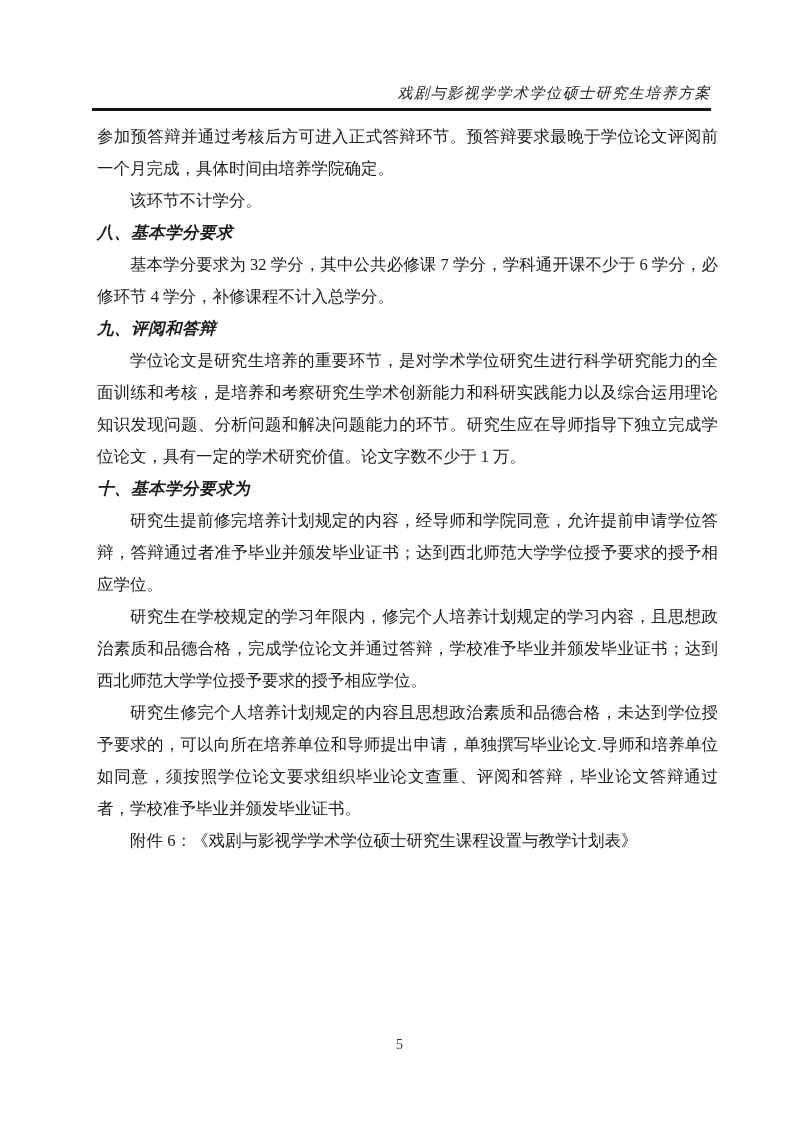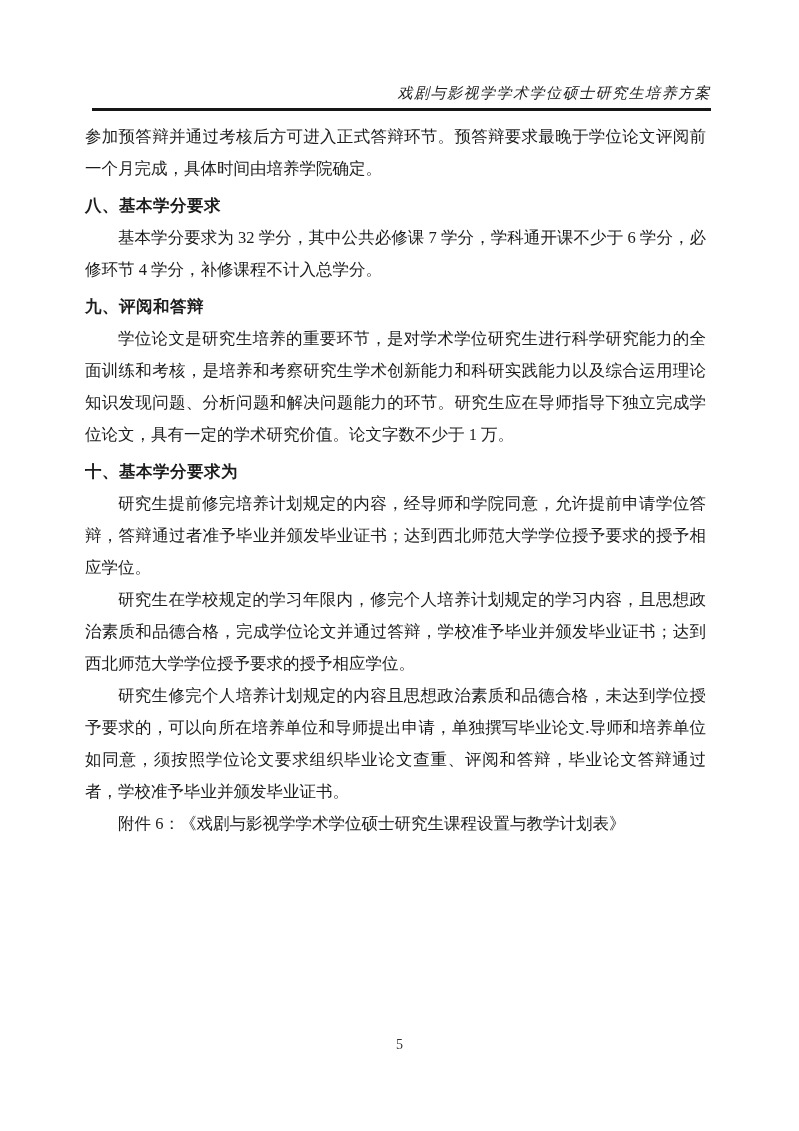--- a/index.html
+++ b/index.html
@@ -27,39 +27,39 @@
     font-family: "DejaVu Serif", "Liberation Serif", serif;
   }
   .header-rule {
     margin-top: 5px;
     height: 0;
     border-bottom: 3px solid #161616;
   }
   .doc-body {
     position: absolute;
     top: 121px;
-    left: 85px;
+    left: 97px;
     width: 621px;
   }
   .para {
     margin: 0;
     font-size: 16.5px;
     line-height: 32px;
     text-align: justify;
     text-justify: inter-ideograph;
     word-break: break-all;
   }
   .indent { text-indent: 2em; }
   .heading {
     font-weight: bold;
-    margin-top: 5px;
     text-align: left;
     font-family: "DejaVu Sans", "Liberation Sans", sans-serif;
     font-size: 16.5px;
     letter-spacing: 0.5px;
+    font-style: italic;
   }
   .page-footer {
     position: absolute;
     top: 1037px;
     left: 0;
     width: 799px;
     text-align: center;
     font-size: 14px;
     color: #333333;
   }
@@ -69,20 +69,21 @@
 
 <div class="page">
 
   <div class="page-header">
     <div class="header-title">戏剧与影视学学术学位硕士研究生培养方案</div>
     <div class="header-rule"></div>
   </div>
 
   <div class="doc-body">
     <p class="para">参加预答辩并通过考核后方可进入正式答辩环节。预答辩要求最晚于学位论文评阅前一个月完成，具体时间由培养学院确定。</p>
+    <p class="para indent">该环节不计学分。</p>
     <p class="para heading">八、基本学分要求</p>
     <p class="para indent">基本学分要求为 32 学分，其中公共必修课 7 学分，学科通开课不少于 6 学分，必修环节 4 学分，补修课程不计入总学分。</p>
     <p class="para heading">九、评阅和答辩</p>
     <p class="para indent">学位论文是研究生培养的重要环节，是对学术学位研究生进行科学研究能力的全面训练和考核，是培养和考察研究生学术创新能力和科研实践能力以及综合运用理论知识发现问题、分析问题和解决问题能力的环节。研究生应在导师指导下独立完成学位论文，具有一定的学术研究价值。论文字数不少于 1 万。</p>
     <p class="para heading">十、基本学分要求为</p>
     <p class="para indent">研究生提前修完培养计划规定的内容，经导师和学院同意，允许提前申请学位答辩，答辩通过者准予毕业并颁发毕业证书；达到西北师范大学学位授予要求的授予相应学位。</p>
     <p class="para indent">研究生在学校规定的学习年限内，修完个人培养计划规定的学习内容，且思想政治素质和品德合格，完成学位论文并通过答辩，学校准予毕业并颁发毕业证书；达到西北师范大学学位授予要求的授予相应学位。</p>
     <p class="para indent">研究生修完个人培养计划规定的内容且思想政治素质和品德合格，未达到学位授予要求的，可以向所在培养单位和导师提出申请，单独撰写毕业论文.导师和培养单位如同意，须按照学位论文要求组织毕业论文查重、评阅和答辩，毕业论文答辩通过者，学校准予毕业并颁发毕业证书。</p>
     <p class="para indent">附件 6：《戏剧与影视学学术学位硕士研究生课程设置与教学计划表》</p>
   </div>

